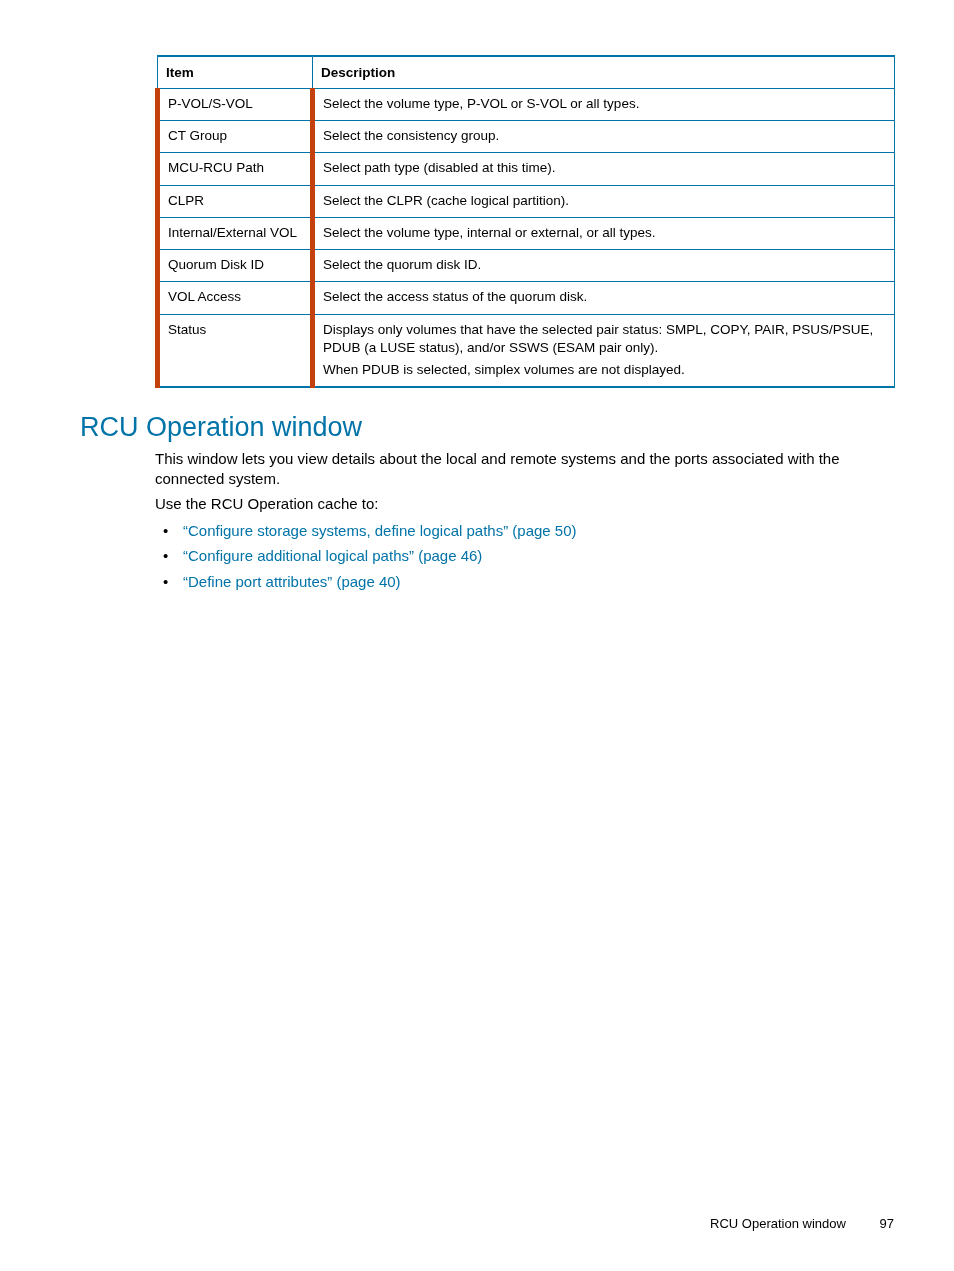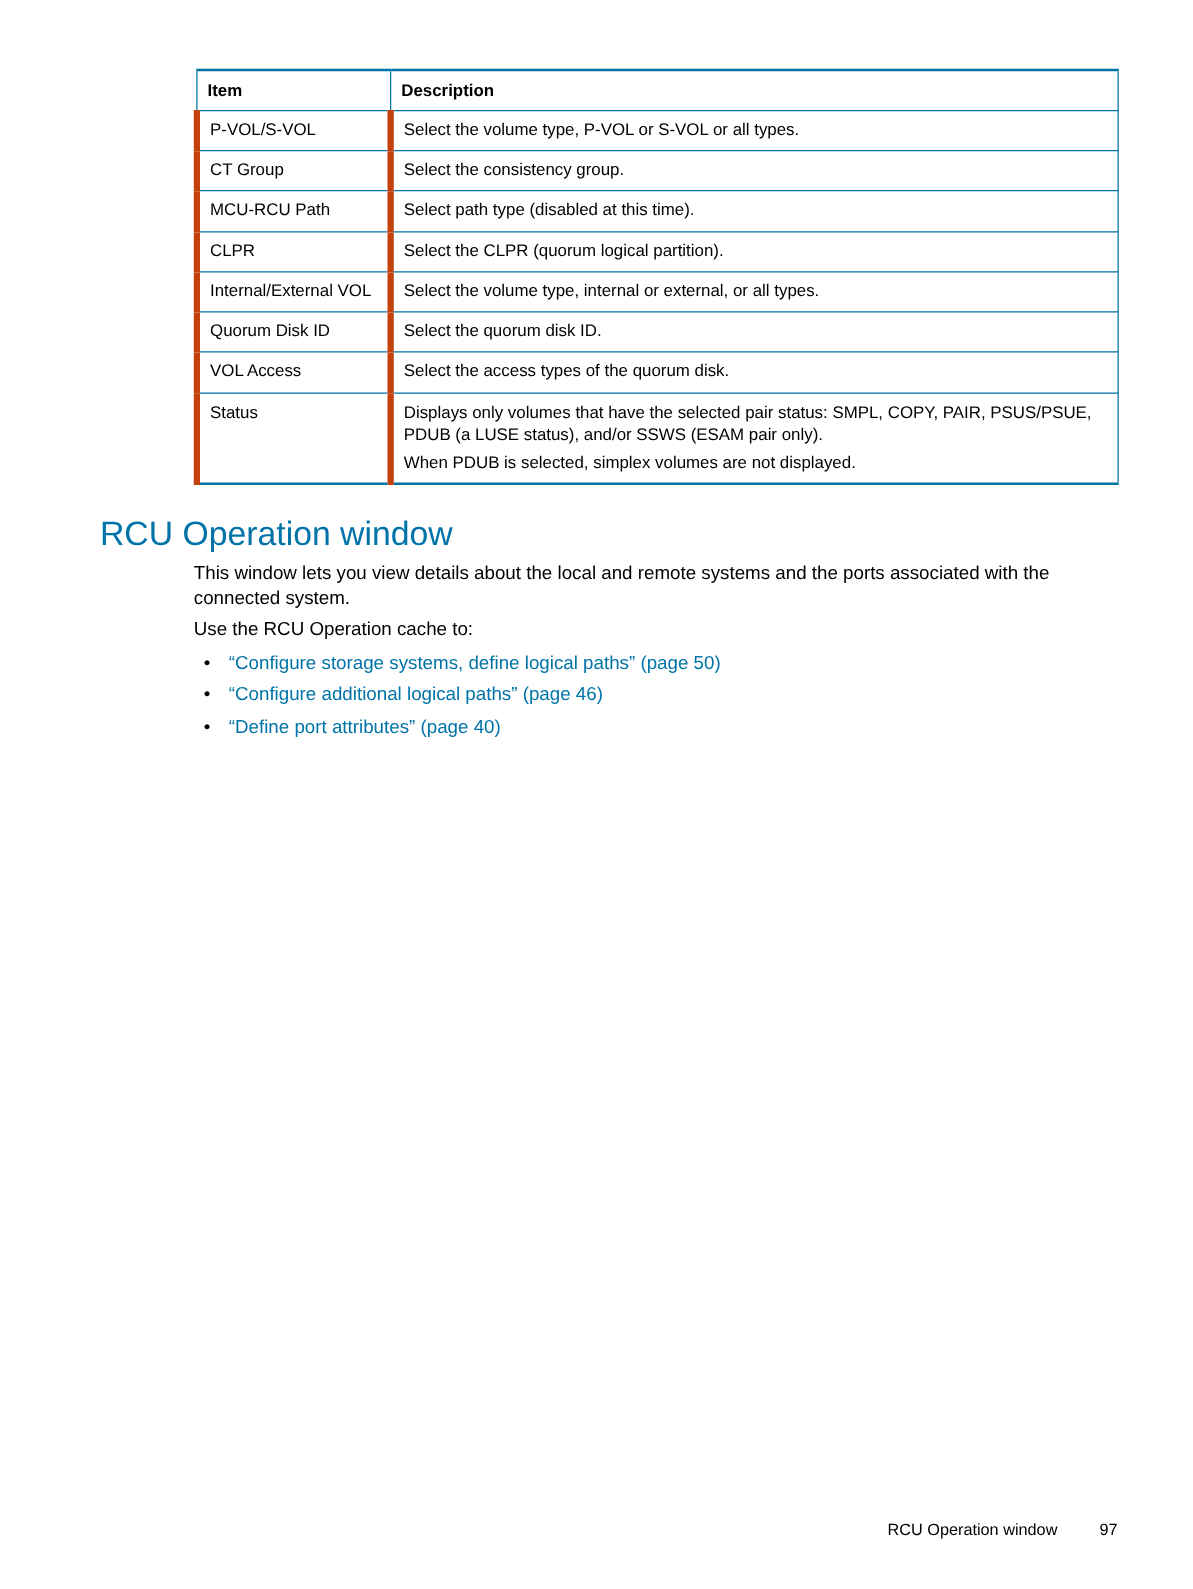--- a/index.html
+++ b/index.html
@@ -111,33 +111,33 @@
     <tr>
       <td class="col-item">CT Group</td>
       <td>Select the consistency group.</td>
     </tr>
     <tr>
       <td class="col-item">MCU-RCU Path</td>
       <td>Select path type (disabled at this time).</td>
     </tr>
     <tr>
       <td class="col-item">CLPR</td>
-      <td>Select the CLPR (quorum logical partition).</td>
+      <td>Select the CLPR (cache logical partition).</td>
     </tr>
     <tr>
       <td class="col-item">Internal/External VOL</td>
       <td>Select the volume type, internal or external, or all types.</td>
     </tr>
     <tr>
       <td class="col-item">Quorum Disk ID</td>
       <td>Select the quorum disk ID.</td>
     </tr>
     <tr>
       <td class="col-item">VOL Access</td>
-      <td>Select the access types of the quorum disk.</td>
+      <td>Select the access status of the quorum disk.</td>
     </tr>
     <tr>
       <td class="col-item">Status</td>
       <td>
         <div class="desc-p">Displays only volumes that have the selected pair status: SMPL, COPY, PAIR, PSUS/PSUE, PDUB (a LUSE status), and/or SSWS (ESAM pair only).</div>
         <div>When PDUB is selected, simplex volumes are not displayed.</div>
       </td>
     </tr>
   </tbody>
 </table>

